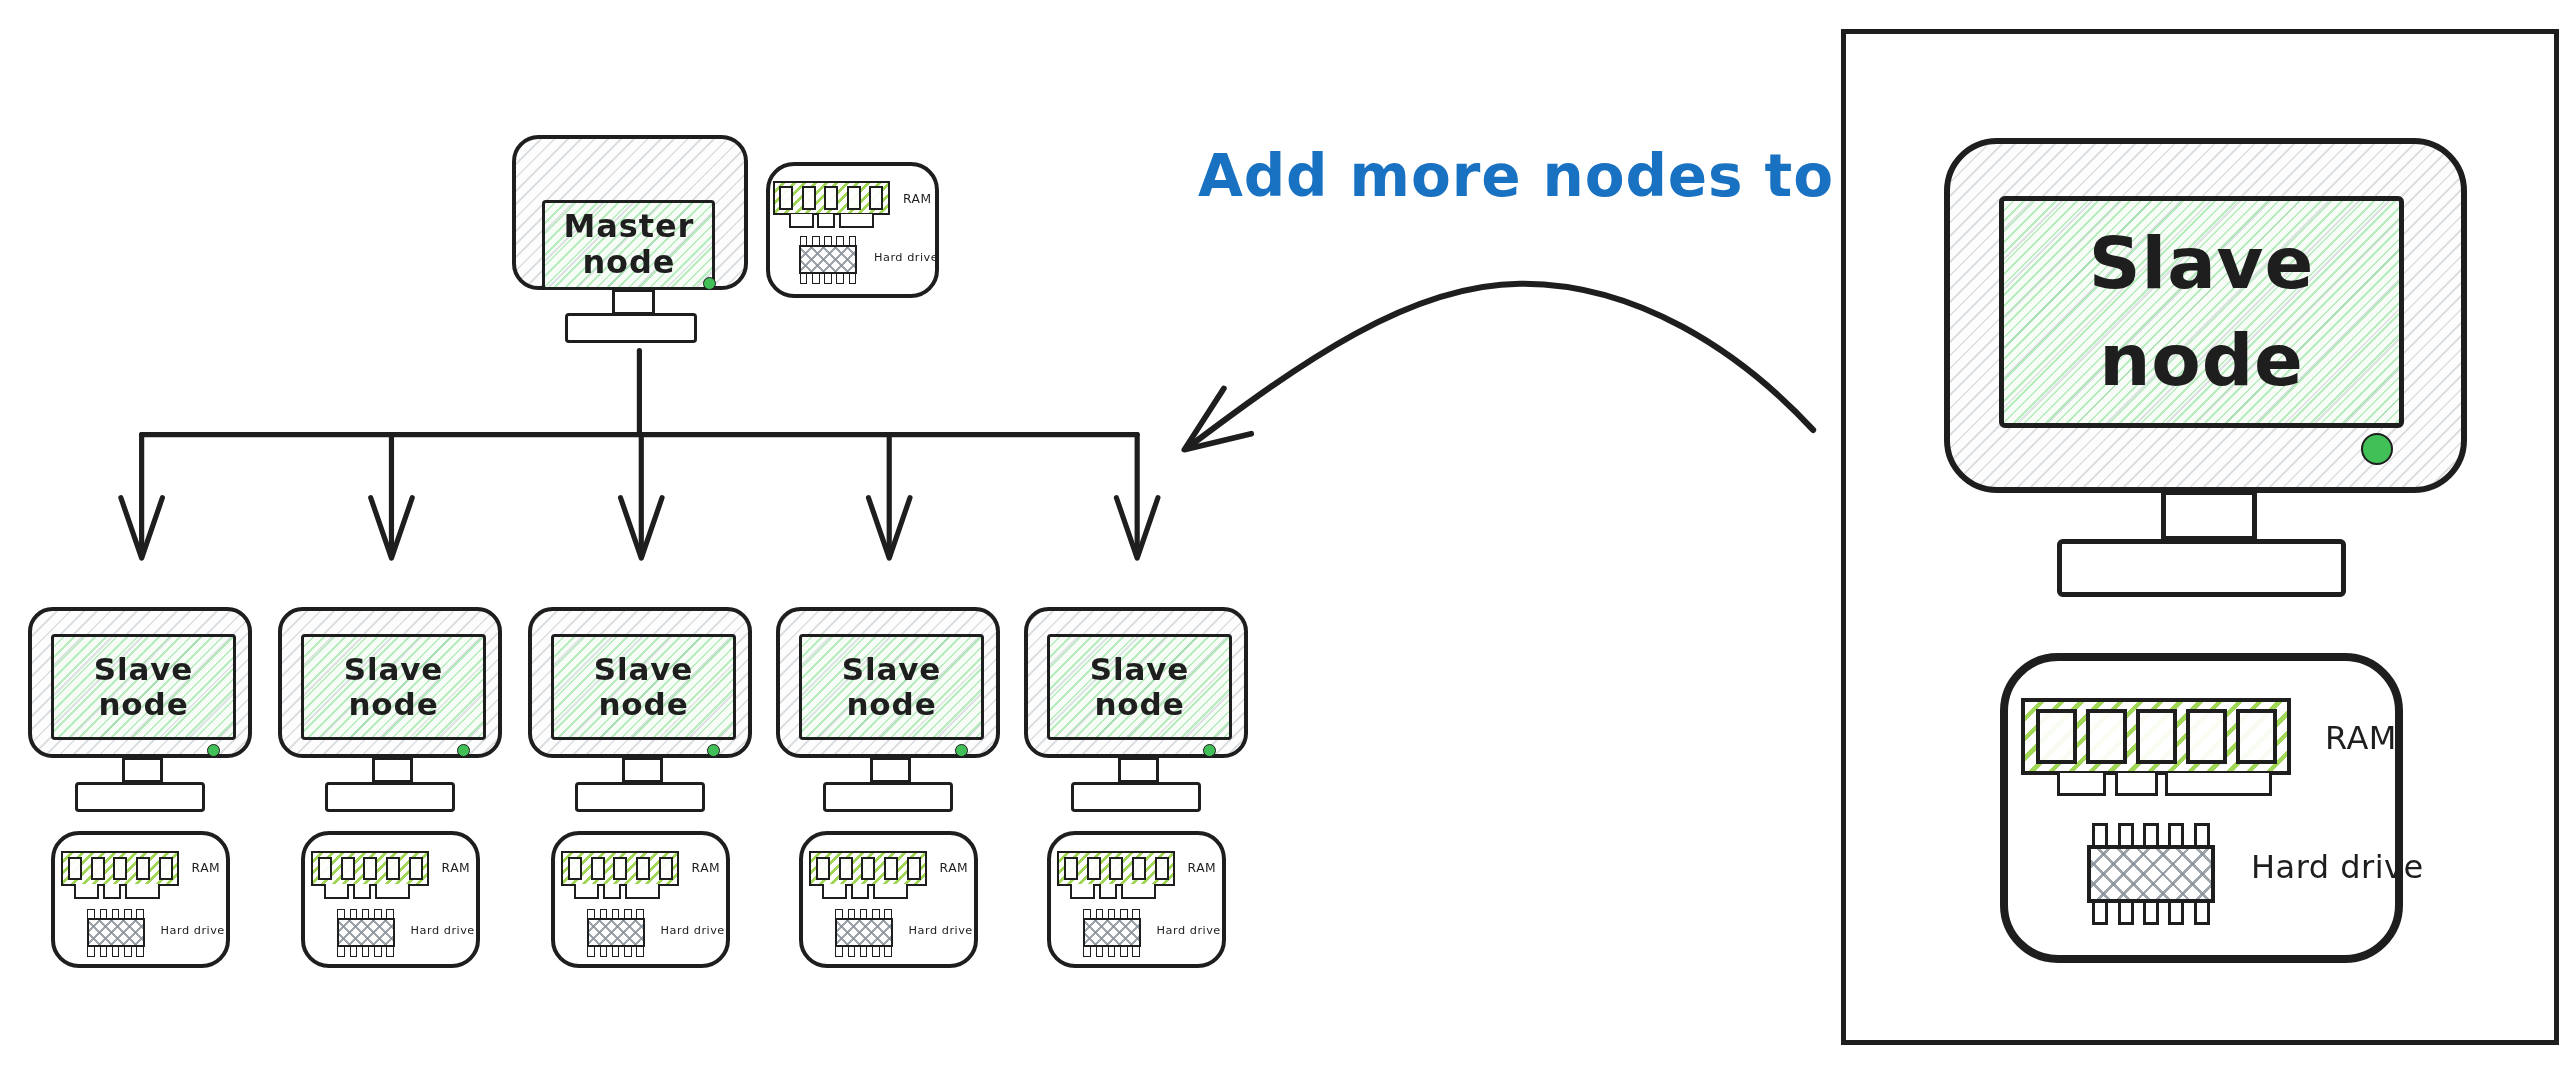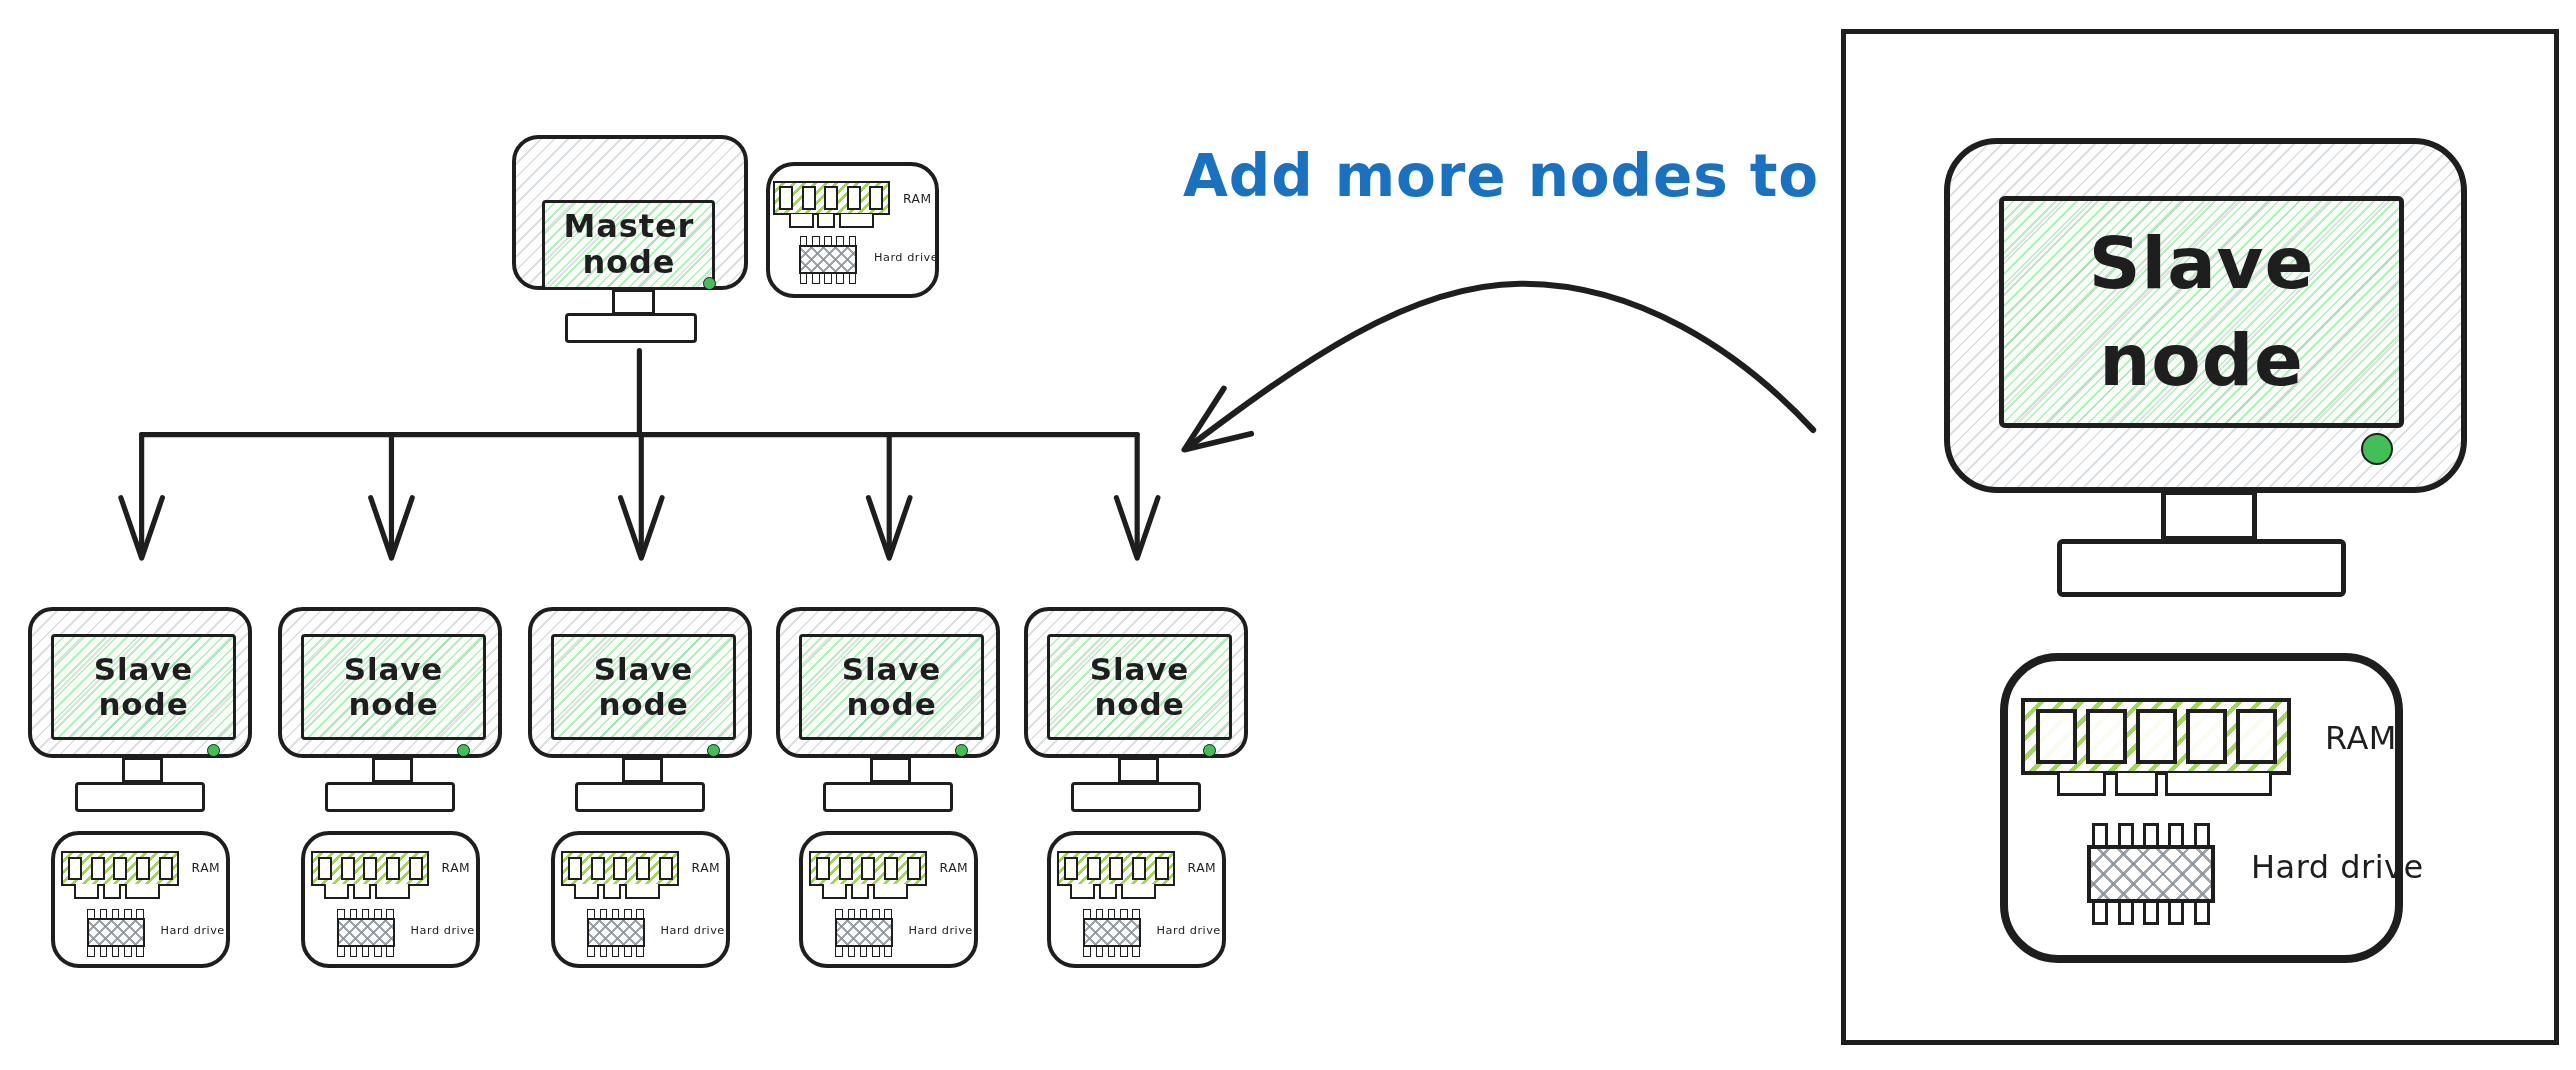--- a/index.html
+++ b/index.html
@@ -121,21 +121,21 @@
   .mb .ram-label { left: 133px; top: 26.4px; font-size: 12.3px; }
   .mb .hd { left: 29px; top: 70px; width: 58px; }
   .mb .hd-pins { gap: 4.7px; }
   .mb .pin { width: 7.5px; height: 9.4px; }
   .mb .hd-body { height: 29px; }
   .mb .hd-label { left: 104px; top: 85px; font-size: 11.3px; }
 
   
   .annotation {
     position: absolute; left: 1183px; top: 130px; width: 651px;
-    text-align: left; color: var(--blue);
+    text-align: right; color: var(--blue);
     font-size: 58px; font-weight: 600; line-height: 1.6; letter-spacing: 0.9px;
   }
 
   
   .panel {
     position: absolute; left: 1841px; top: 29px; width: 718px; height: 1016px;
     border: 5.7px solid var(--ink); background: #ffffff;
   }
   .x .monitor { left: 98px; top: 104px; width: 523px; height: 355px; border-radius: 53px; border-width: 6.6px; }
   .x .screen { left: 49px; top: 52px; width: 405px; height: 232px; border-width: 5.7px; border-radius: 5.7px;

